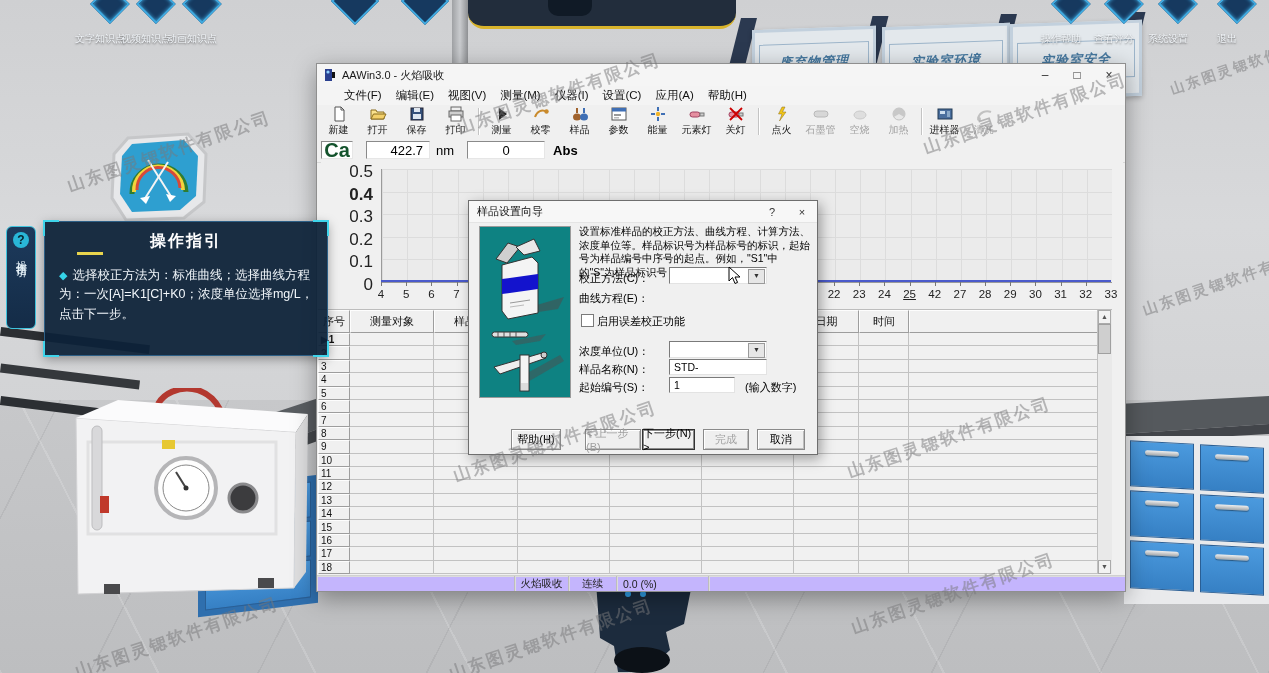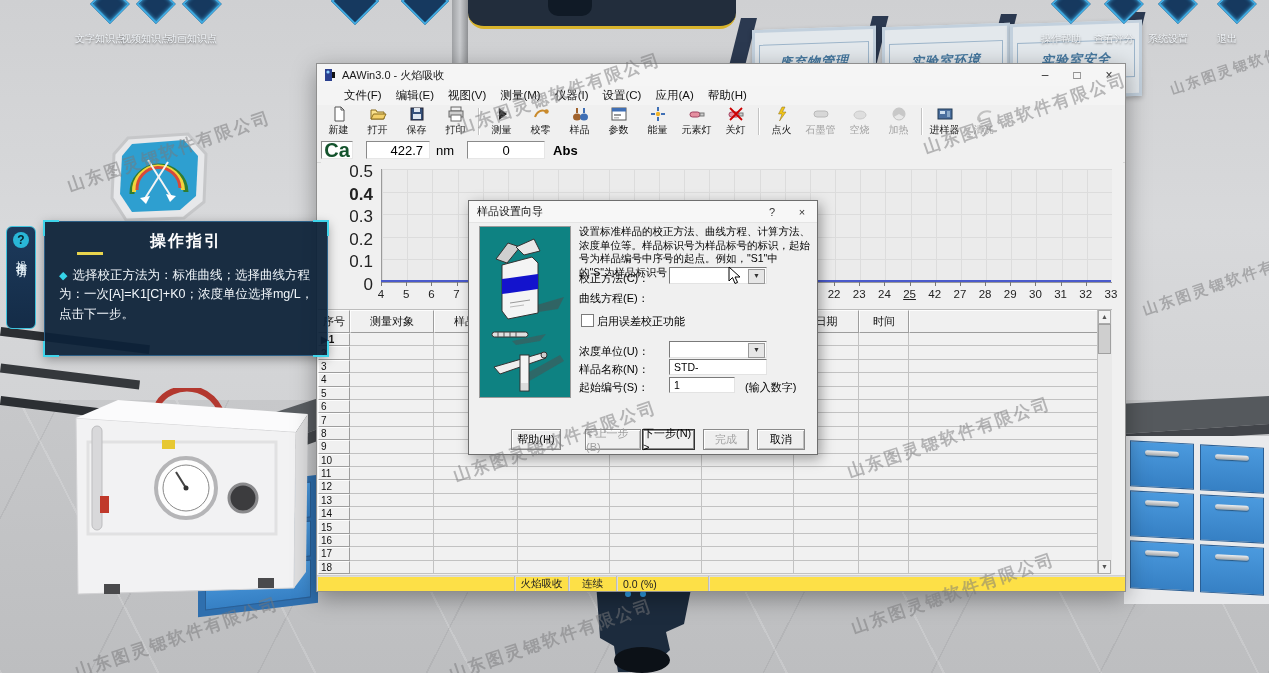--- a/index.html
+++ b/index.html
@@ -85,21 +85,21 @@
   .hrow{display:flex;height:23px;}
   .hcell,.ncell{background:#f0f0f0;border:1px solid;border-color:#fdfdfd #9d9d9d #9d9d9d #fdfdfd;
         box-sizing:border-box;font-size:11px;display:flex;align-items:center;justify-content:center;color:#111;}
   .brow{display:flex;height:13.4px;}
   .ncell{font-size:10px;justify-content:flex-start;padding-left:2px;}
   .dcell{background:#f1f1f1;border-right:1px solid #c2c2c2;border-bottom:1px solid #c2c2c2;box-sizing:border-box;}
   .vscroll{position:absolute;right:0;top:0;width:14px;height:264px;background:#e9e9e9;border-left:1px solid #c0c0c0;}
   .sbtn{position:absolute;left:0;width:13px;height:14px;background:#f2f2f2;border:1px solid #aaa;box-sizing:border-box;
         font-size:7px;color:#555;text-align:center;line-height:12px;}
   .thumb{position:absolute;left:0;top:14px;width:13px;height:30px;background:#cfcfcf;border:1px solid #a0a0a0;box-sizing:border-box;}
-  .statusbar{position:absolute;left:0;bottom:0;right:0;height:15px;background:#fde047;border-top:1px solid #d0d0d0;
+  .statusbar{position:absolute;left:0;bottom:0;right:0;height:15px;background:#c4b5fd;border-top:1px solid #d0d0d0;
         display:flex;font-size:10.5px;color:#222;}
   .scell{border-right:1px solid #bdbdbd;box-shadow:inset 1px 1px 0 #dcdcdc;display:flex;align-items:center;padding-left:6px;box-sizing:border-box;}
   
   .dlg{position:absolute;left:468px;top:200px;width:350px;height:255px;z-index:45;background:#f0f0f0;
        border:1px solid #6e6e6e;box-shadow:3px 4px 12px rgba(0,0,0,.35);box-sizing:border-box;}
   .dtitle{position:absolute;left:0;top:0;right:0;height:21px;background:#f7f7f7;border-bottom:1px solid #e4e4e4;display:flex;align-items:center;}
   .dtitle span{font-size:11px;color:#111;margin-left:8px;}
   .dwb{width:30px;height:21px;display:flex;align-items:center;justify-content:center;font-size:11px;color:#333;}
   .wizimg{position:absolute;left:10px;top:25px;width:90px;height:170px;border:1px solid #9a9a9a;}
   .ddesc{position:absolute;left:110px;top:24px;width:232px;font-size:10.5px;line-height:1.3;color:#000;}

